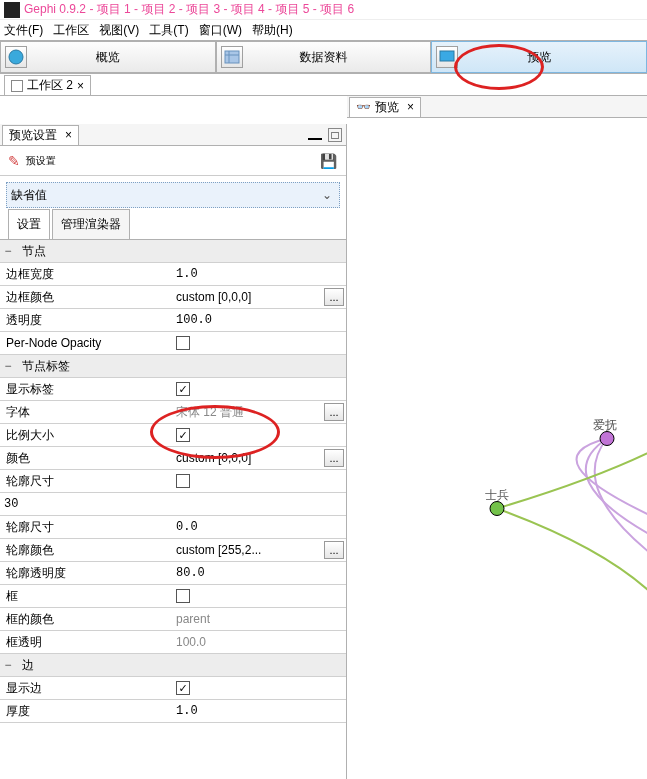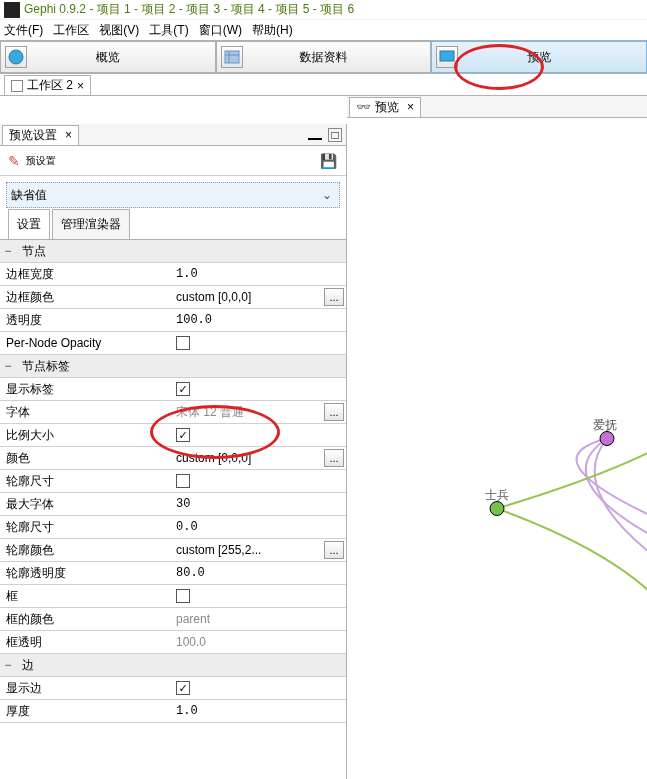--- a/index.html
+++ b/index.html
@@ -1,21 +1,21 @@
 <!DOCTYPE html>
 <html><head>
 <meta charset="utf-8">
 <style>
   * { box-sizing: border-box; margin:0; padding:0; font-family: "Microsoft YaHei", Arial, sans-serif; font-size:12px; }
   body { background:#fff; width:647px; height:779px; overflow:hidden; position:relative; }
 
   
   .titlebar { height:20px; background:#fff; display:flex; align-items:center; color:#757575; border-bottom:1px solid #eee;}
   .titlebar .app-icon { width:16px; height:16px; background:#222; margin:0 4px; display:inline-block;}
-  .titlebar .title { color:#4d7c0f;}
+  .titlebar .title { color:#ec4899;}
 
   
   .menubar { height:20px; display:flex; align-items:center; padding:2px 4px; gap:10px; color:#000;}
   .menubar span { cursor:default; }
 
   
   .tabs-row { display:flex; border-top:1px solid #b0b0b0; border-bottom:1px solid #b0b0b0;}
   .big-tab { flex:1; height:32px; display:flex; align-items:center; justify-content:center; border:1px solid #b0b0b0; background:linear-gradient(#fdfdfd,#eaeaea); position:relative;}
   .big-tab .icon-box { position:absolute; left:4px; width:22px; height:22px; border:1px solid #a0a0a0; background:linear-gradient(#fff,#e6e6e6); display:flex; align-items:center; justify-content:center;}
   .big-tab.active { background:linear-gradient(#e6f2fb,#cfe6f7); border:1px solid #7eb7e0;}
@@ -228,21 +228,20 @@
             <span class="btn-dots">...</span>
           </span>
       </div>
       <div class="prop-row">
         <span class="k">轮廓尺寸</span>
         <span class="v">
             <span class="chk"></span>
           </span>
       </div>
       <div class="prop-row">
-        <span class="k">最大字体</span>
         <span class="v">30</span>
       </div>
       <div class="prop-row">
         <span class="k">轮廓尺寸</span>
         <span class="v">0.0</span>
       </div>
       <div class="prop-row">
         <span class="k">轮廓颜色</span>
         <span class="v">
             <span>custom [255,2...</span>

